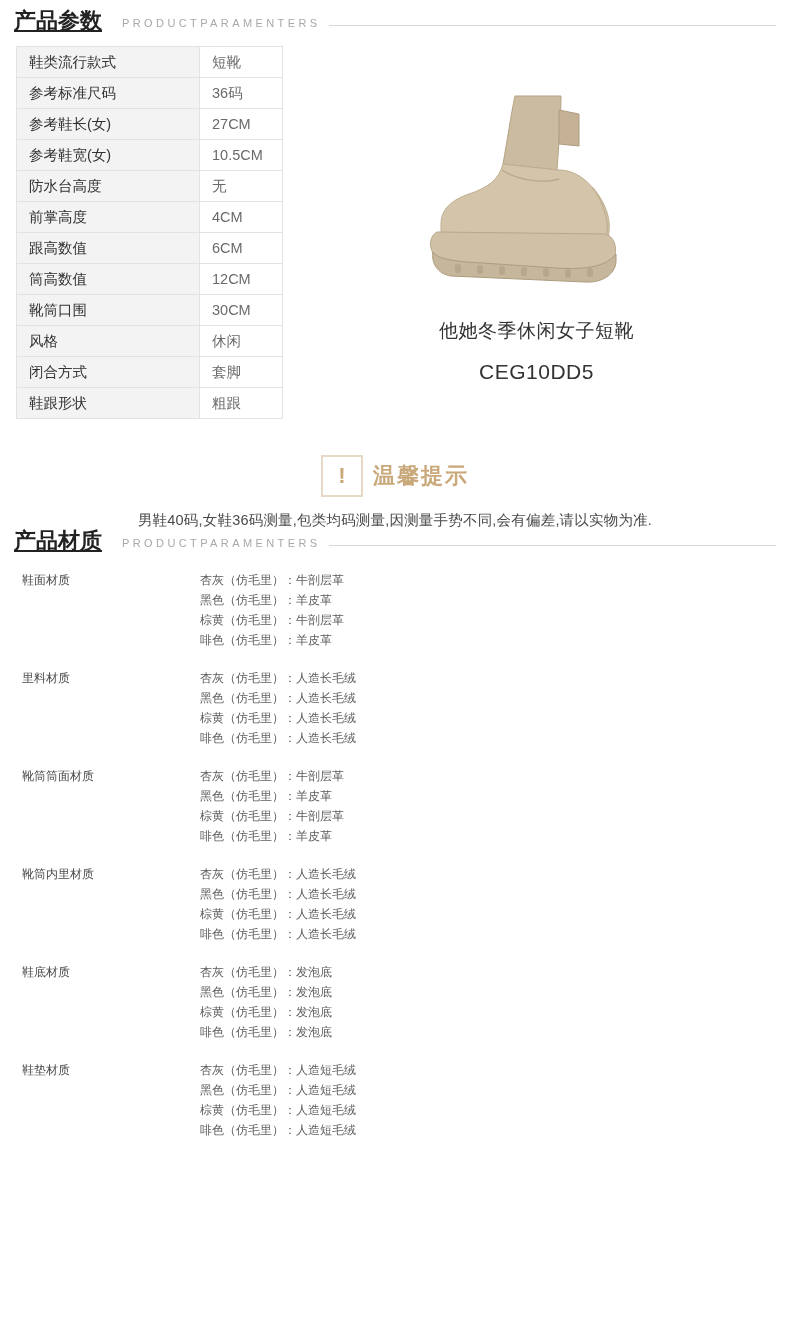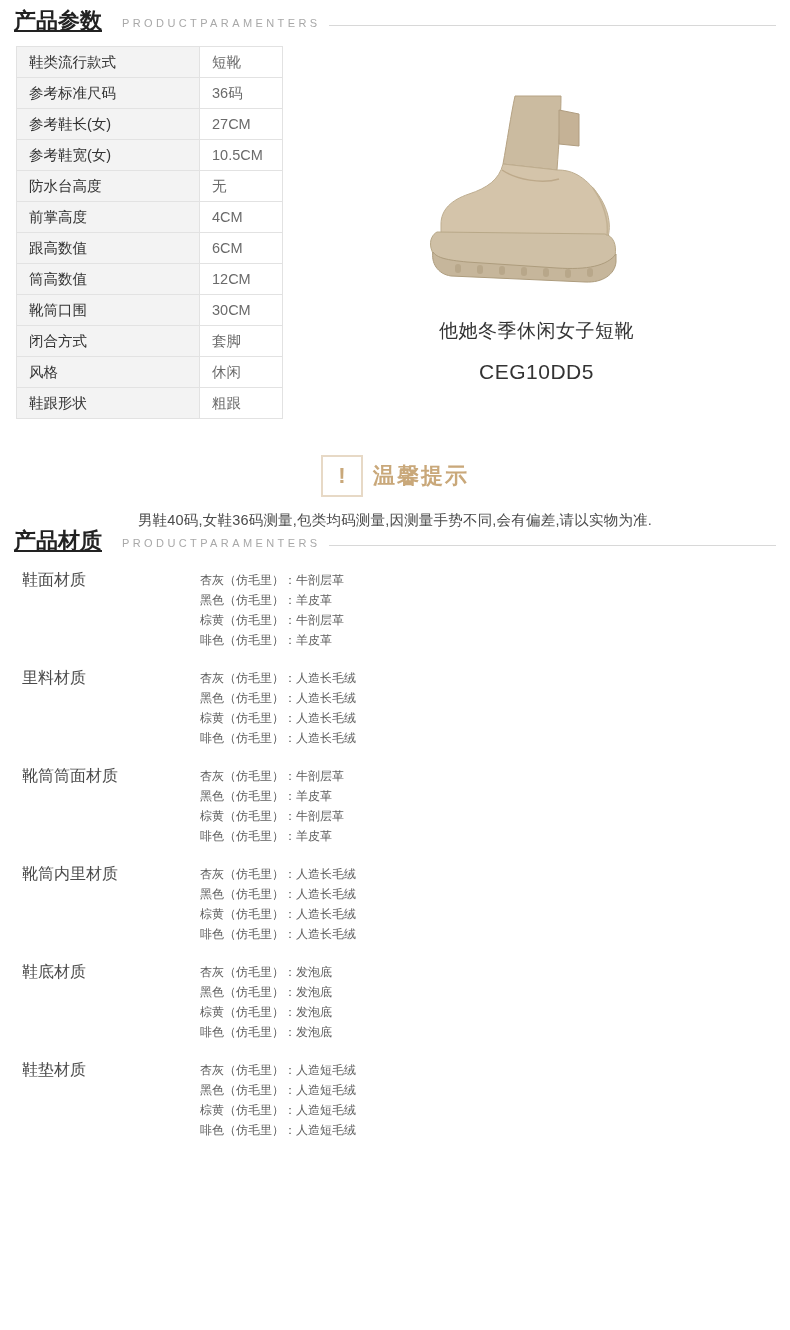--- a/index.html
+++ b/index.html
@@ -163,21 +163,21 @@
     margin-top: 18px;
     padding-left: 22px;
   }
   .mat-row {
     display: flex;
     align-items: flex-start;
     margin-bottom: 18px;
   }
   .mat-label {
     width: 178px;
-    font-size: 16px;
+    font-size: 12px;
     color: #4a4a4a;
     flex: 0 0 178px;
     line-height: 20px;
     white-space: nowrap;
   }
   .mat-values {
     font-size: 12px;
     color: #5d5d5d;
     line-height: 20px;
   }
@@ -230,26 +230,26 @@
           </tr>
           <tr>
             <td class="k">筒高数值</td>
             <td class="v">12CM</td>
           </tr>
           <tr>
             <td class="k">靴筒口围</td>
             <td class="v">30CM</td>
           </tr>
           <tr>
+            <td class="k">风格</td>
+            <td class="v">休闲</td>
+          </tr>
+          <tr>
             <td class="k">闭合方式</td>
             <td class="v">套脚</td>
-          </tr>
-          <tr>
-            <td class="k">风格</td>
-            <td class="v">休闲</td>
           </tr>
           <tr>
             <td class="k">鞋跟形状</td>
             <td class="v">粗跟</td>
           </tr>
         </tbody>
       </table>
 
       <div class="product-panel">
         <div class="boot-wrap">

